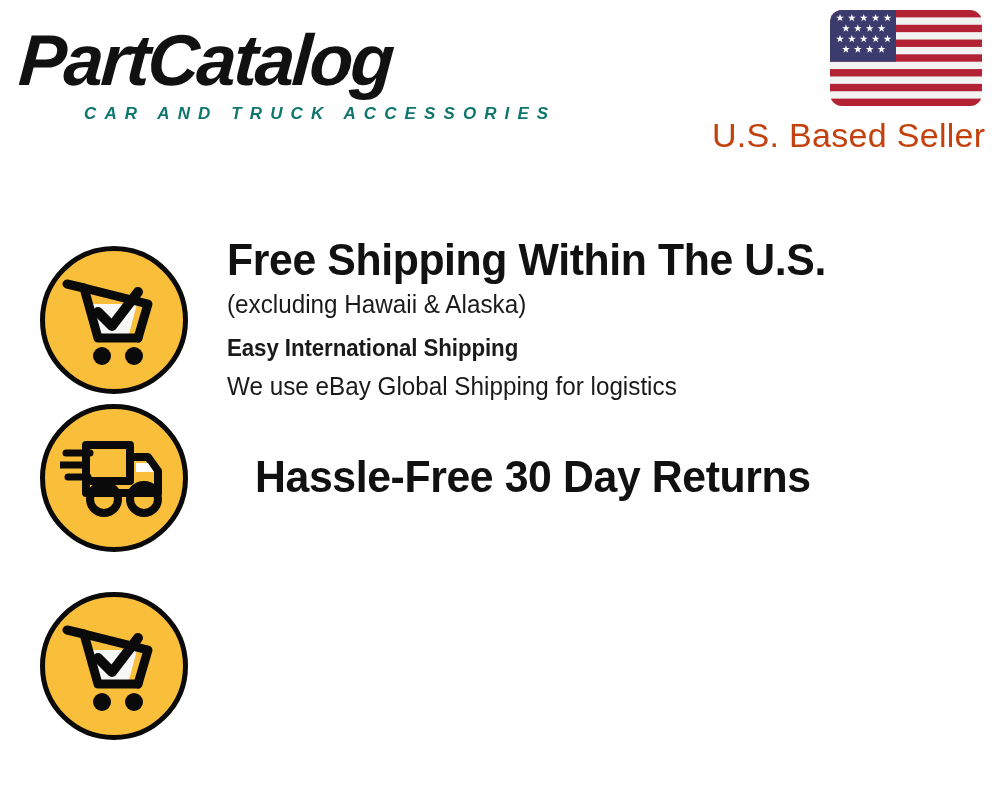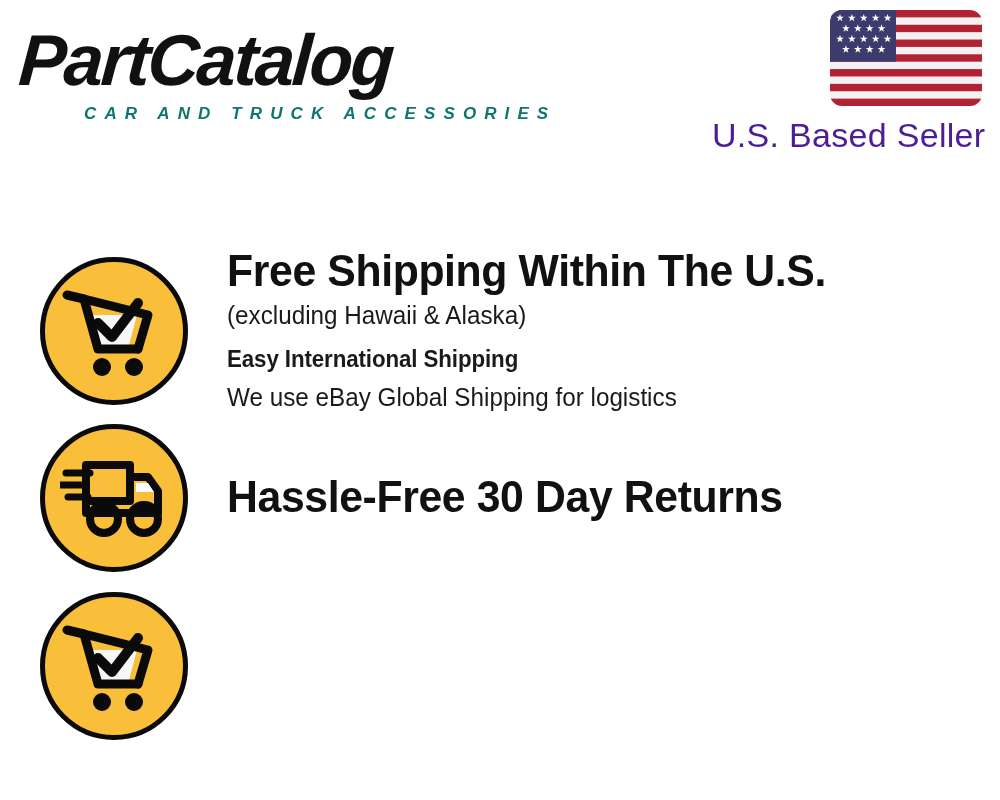--- a/index.html
+++ b/index.html
@@ -69,36 +69,36 @@
     display: inline-block;
     width: 152px;
     height: 96px;
   }
   .flag-svg { display: block; width: 152px; height: 96px; }
   .seller-label {
     margin-top: 5px;
     font-family: "Liberation Sans", sans-serif;
     font-weight: normal;
     font-size: 34px;
-    color: #4c1d95;
+    color: #c2410c;
     line-height: 40px;
     letter-spacing: 0.3px;
     white-space: nowrap;
   }
 
   
   .feature-row {
     position: absolute;
     left: 40px;
     width: 940px;
     display: flex;
     align-items: center;
   }
-  #row-0 { top: 245px; }
-  #row-1 { top: 424px; }
+  #row-0 { top: 234px; }
+  #row-1 { top: 404px; gap: 28px; }
   #row-2 { top: 592px; }
 
   .badge-circle {
     flex: 0 0 auto;
     width: 148px;
     height: 148px;
     border-radius: 50%;
     background: #F9BE3A;
     border: 5px solid #0a0a0a;
     box-sizing: border-box;

